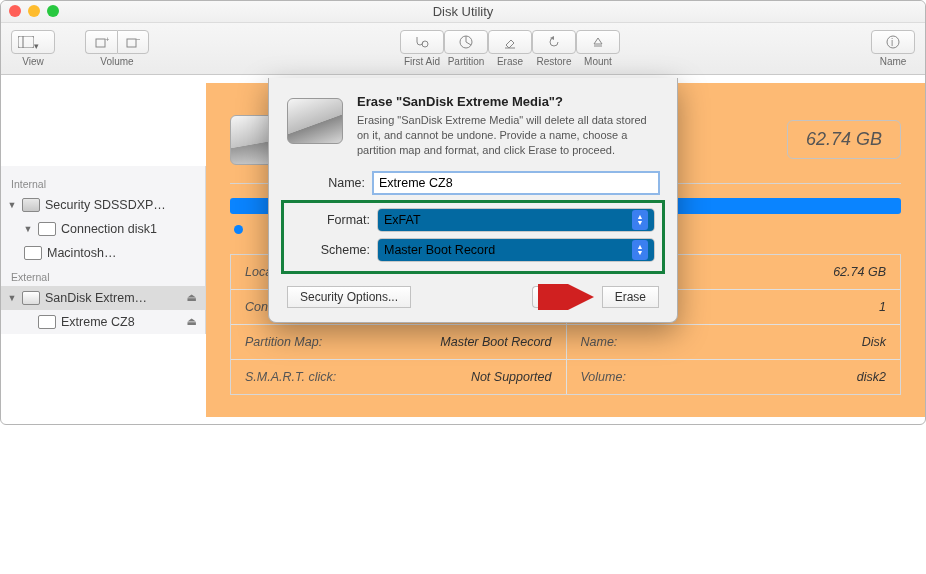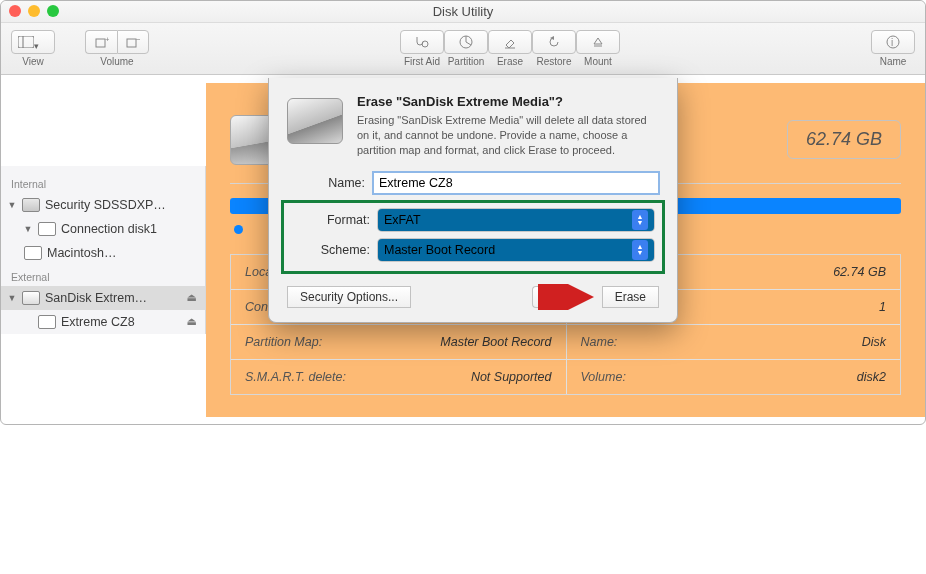--- a/index.html
+++ b/index.html
@@ -253,21 +253,21 @@
           </div>
         <div class="info-cell">
             <span class="info-key">Partition Map:</span>
             <span class="info-val">Master Boot Record</span>
           </div>
         <div class="info-cell col-r">
             <span class="info-key">Name:</span>
             <span class="info-val">Disk</span>
           </div>
         <div class="info-cell">
-            <span class="info-key">S.M.A.R.T. delete:</span>
+            <span class="info-key">S.M.A.R.T. click:</span>
             <span class="info-val">Not Supported</span>
           </div>
         <div class="info-cell col-r">
             <span class="info-key">Volume:</span>
             <span class="info-val">disk2</span>
           </div>
       </div>
     </div>
   </div>
 

